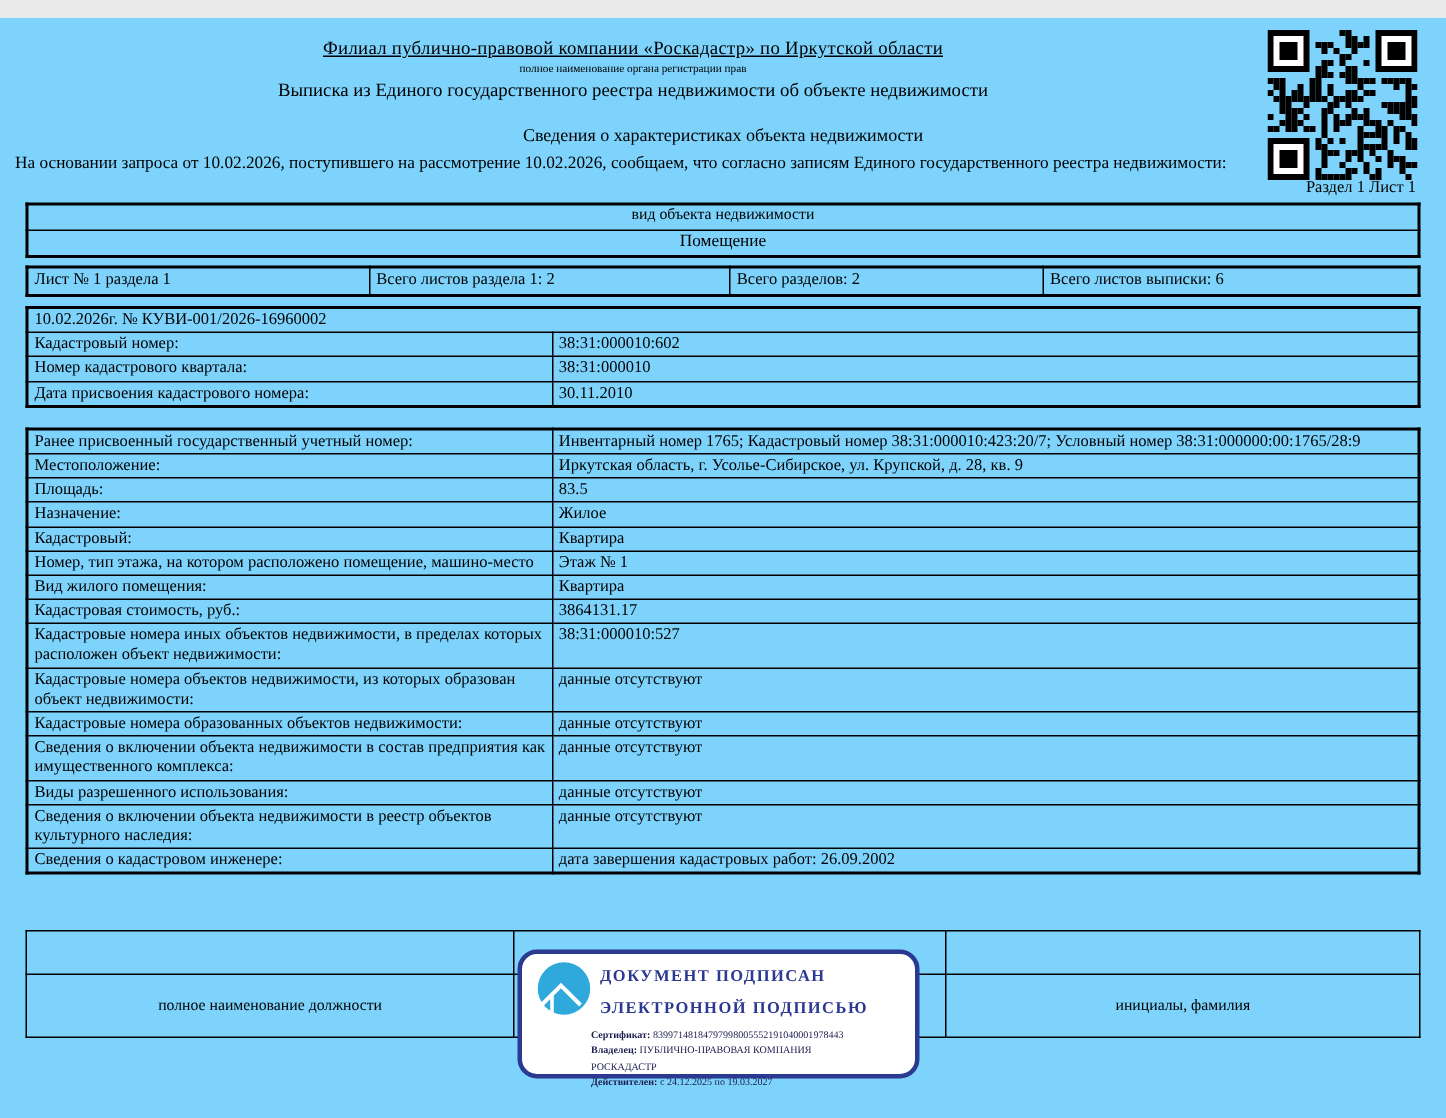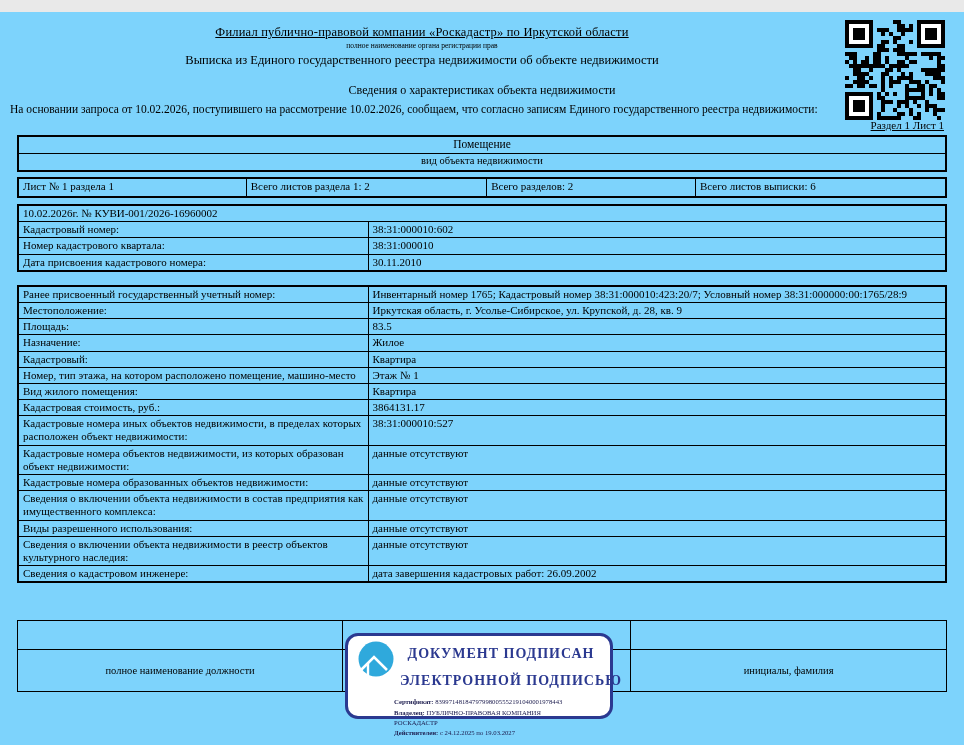--- a/index.html
+++ b/index.html
@@ -15,21 +15,21 @@
   }
   .content{padding:0 17px;}
 
   
   .hdr-block{margin-right:120px;text-align:center;padding-top:13px;}
   .org-title{font-size:12.5px;text-decoration:underline;letter-spacing:.2px;}
   .org-caption{font-size:7.5px;margin-top:1px;}
   .doc-title{font-size:12.5px;margin-top:3px;}
   .section-title{text-align:center;font-size:12px;margin-top:15px;}
   .intro{font-size:11.5px;margin-top:5px;margin-left:-7px;}
-  .section-sheet{text-align:right;font-size:11px;margin-top:4px;padding-right:3px;text-decoration:underline;}
+  .section-sheet{text-align:right;font-size:11px;margin-top:4px;padding-right:3px;}
 
   
   .qr{position:absolute;top:8px;right:19px;width:100px;height:100px;}
 
   
   table{border-collapse:collapse;width:100%;table-layout:fixed;
         font-size:11px;line-height:1.2;}
   table.bordered{border:2px solid #000;}
   table.bordered td{border:1px solid #000;padding:1px 4px;vertical-align:top;}
 
@@ -54,22 +54,22 @@
   .footer-table .sig-space td{height:4px;}
   .footer-table .cap td{height:17px;text-align:center;font-size:10.5px;vertical-align:middle;}
 
   
   .stamp{
     position:absolute;left:345px;top:621px;width:268px;height:86px;
     background:#fff;border:3px solid #2b3990;border-radius:13px;
     box-sizing:border-box;z-index:5;padding:5px 8px 3px 8px;
   }
   .stamp-logo{position:absolute;left:9px;top:5px;width:40px;height:40px;}
-  .stamp-titles{margin-left:44px;text-align:center;color:#2b3990;
-    font-weight:bold;font-size:14px;letter-spacing:1px;line-height:1.9;
+  .stamp-titles{margin-left:44px;color:#2b3990;
+    font-weight:bold;font-size:11px;letter-spacing:1px;line-height:1.9;
     white-space:nowrap;}
   .stamp-lines{margin-left:38px;margin-top:3px;width:192px;
     font-size:6.7px;color:#1c1c4e;line-height:1.55;}
   .stamp-lines b{font-weight:bold;}
 </style>
 </head>
 <body>
 
 <div class="page">
 
@@ -304,24 +304,24 @@
 
     <div class="section-title">Сведения о характеристиках объекта недвижимости</div>
 
     <div class="intro">На  основании запроса от 10.02.2026, поступившего на рассмотрение 10.02.2026, сообщаем, что согласно записям Единого государственного реестра недвижимости:</div>
 
     <div class="section-sheet">Раздел 1 Лист 1</div>
 
     <table class="bordered vid-table">
       <tbody>
         <tr>
-          <td class="vid-type">Помещение</td>
+          <td class="vid-caption">вид объекта недвижимости</td>
         </tr>
         <tr>
-          <td class="vid-caption">вид объекта недвижимости</td>
+          <td class="vid-type">Помещение</td>
         </tr>
       </tbody>
     </table>
 
     <table class="bordered sheets-table">
       <colgroup>
         <col style="width:24.6%">
           <col style="width:25.9%">
         <col style="width:22.5%">
           <col style="width:27%">

